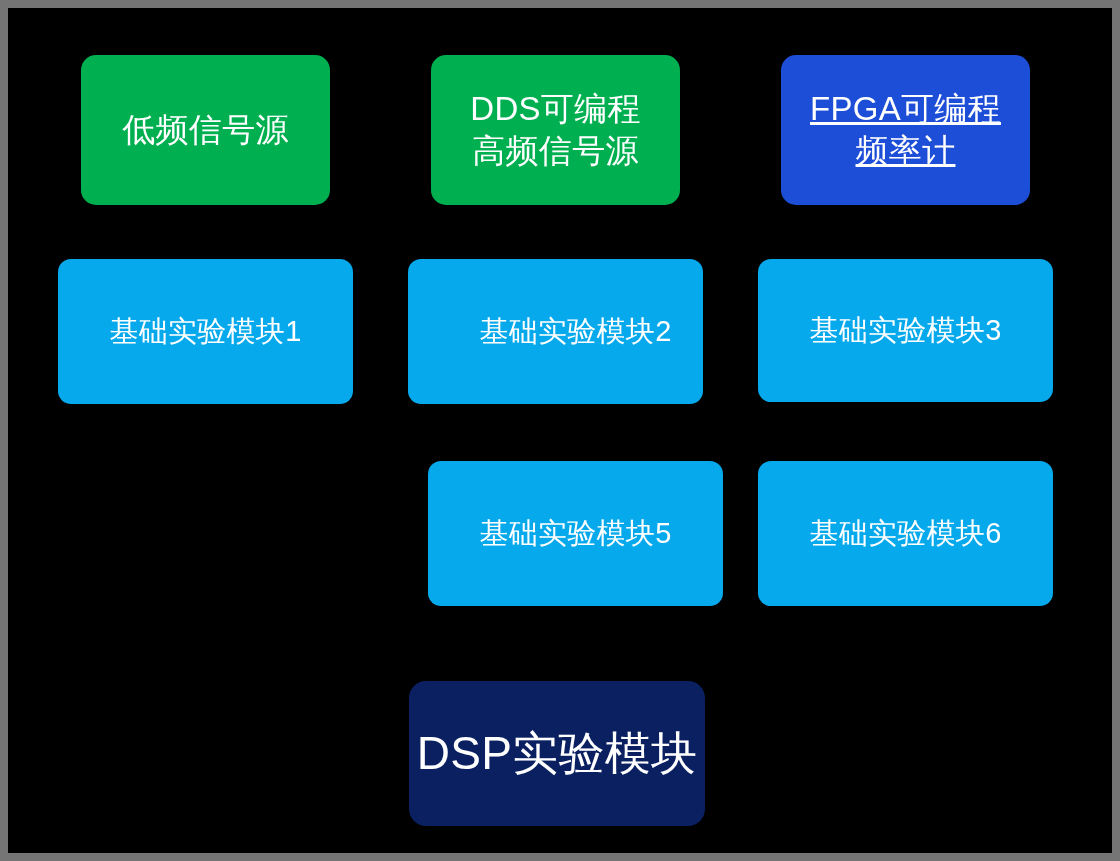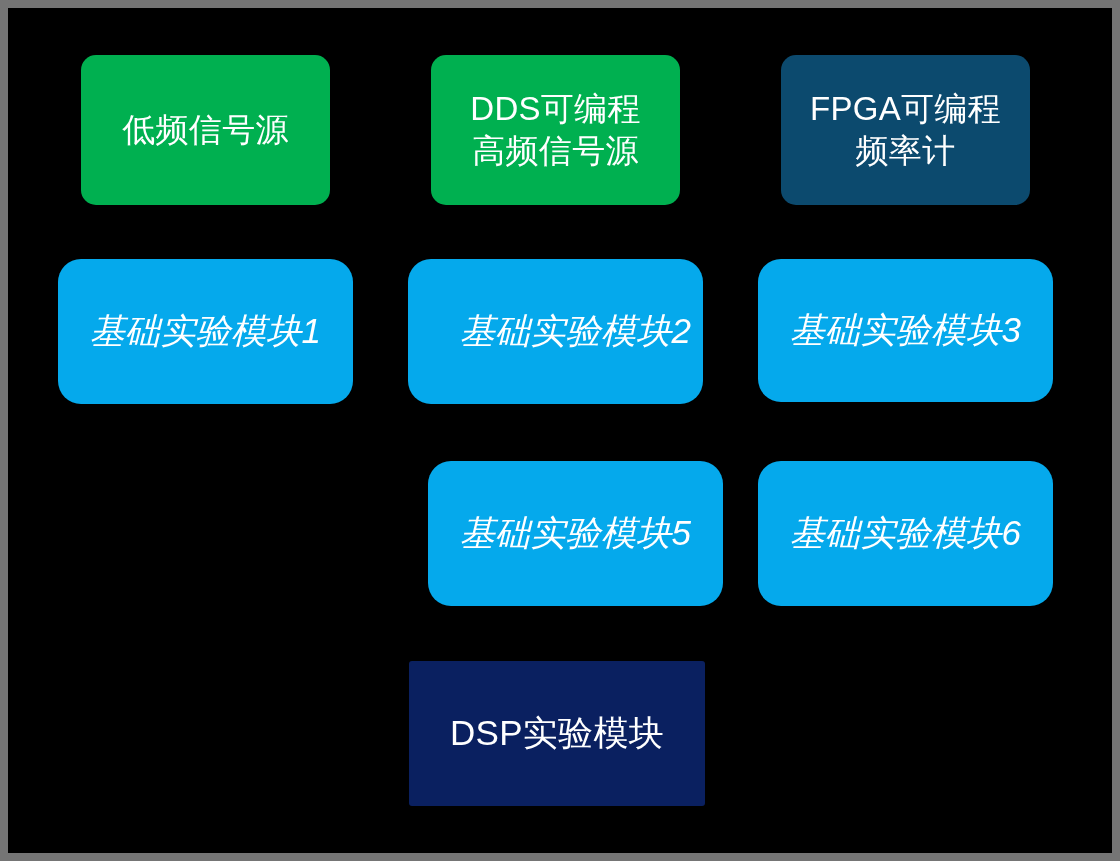--- a/index.html
+++ b/index.html
@@ -44,28 +44,28 @@
     font-weight: 400;
     letter-spacing: 0.3px;
   }
   .node.source {
     background: #00B050;
     border-radius: 15px;
     font-size: 33px;
   }
   .node.basic {
     background: #05A9EC;
-    border-radius: 23px;
-    font-size: 35px;
-    font-style: italic;
+    border-radius: 13px;
+    font-size: 29px;
   }
   .node.dsp {
     background: #0A2060;
-    border-radius: 3px;
-    font-size: 35px;
+    border-radius: 17px;
+    font-size: 46px;
+    margin-top: 20px;
   }
   
   #node-low-freq-source { left: 73px;  top: 47px;  width: 249px; height: 150px; }
   #node-dds-source      { left: 423px; top: 47px;  width: 249px; height: 150px; }
   #node-fpga-counter    { left: 773px; top: 47px;  width: 249px; height: 150px; }
   
   #node-basic-1 { left: 50px;  top: 251px; width: 295px; height: 145px; }
   #node-basic-2 { left: 400px; top: 251px; width: 295px; height: 145px; padding-left: 40px; }
   #node-basic-3 { left: 750px; top: 251px; width: 295px; height: 143px; }
   
@@ -79,21 +79,21 @@
 <body>
 
 <div id="diagram-frame" style="background: rgb(117, 117, 117);">
   <div id="diagram-canvas" style="background: rgb(0, 0, 0);">
 
     <div class="node source" id="node-low-freq-source" style="background: rgb(0, 176, 80);">低频信号源</div>
 
     <div class="node source" id="node-dds-source" style="background: rgb(0, 176, 80);">DDS可编程
 高频信号源</div>
 
-    <div class="node source" id="node-fpga-counter" style="background: #0c4a6e;">FPGA可编程
+    <div class="node source" id="node-fpga-counter" style="background: #1d4ed8; text-decoration: underline;">FPGA可编程
 频率计</div>
 
     <div class="node basic" id="node-basic-1" style="background: rgb(5, 169, 236);">基础实验模块1</div>
 
     <div class="node basic" id="node-basic-2" style="background: rgb(5, 169, 236);">基础实验模块2</div>
 
     <div class="node basic" id="node-basic-3" style="background: rgb(5, 169, 236);">基础实验模块3</div>
 
 
     <div class="node basic" id="node-basic-5" style="background: rgb(5, 169, 236);">基础实验模块5</div>

